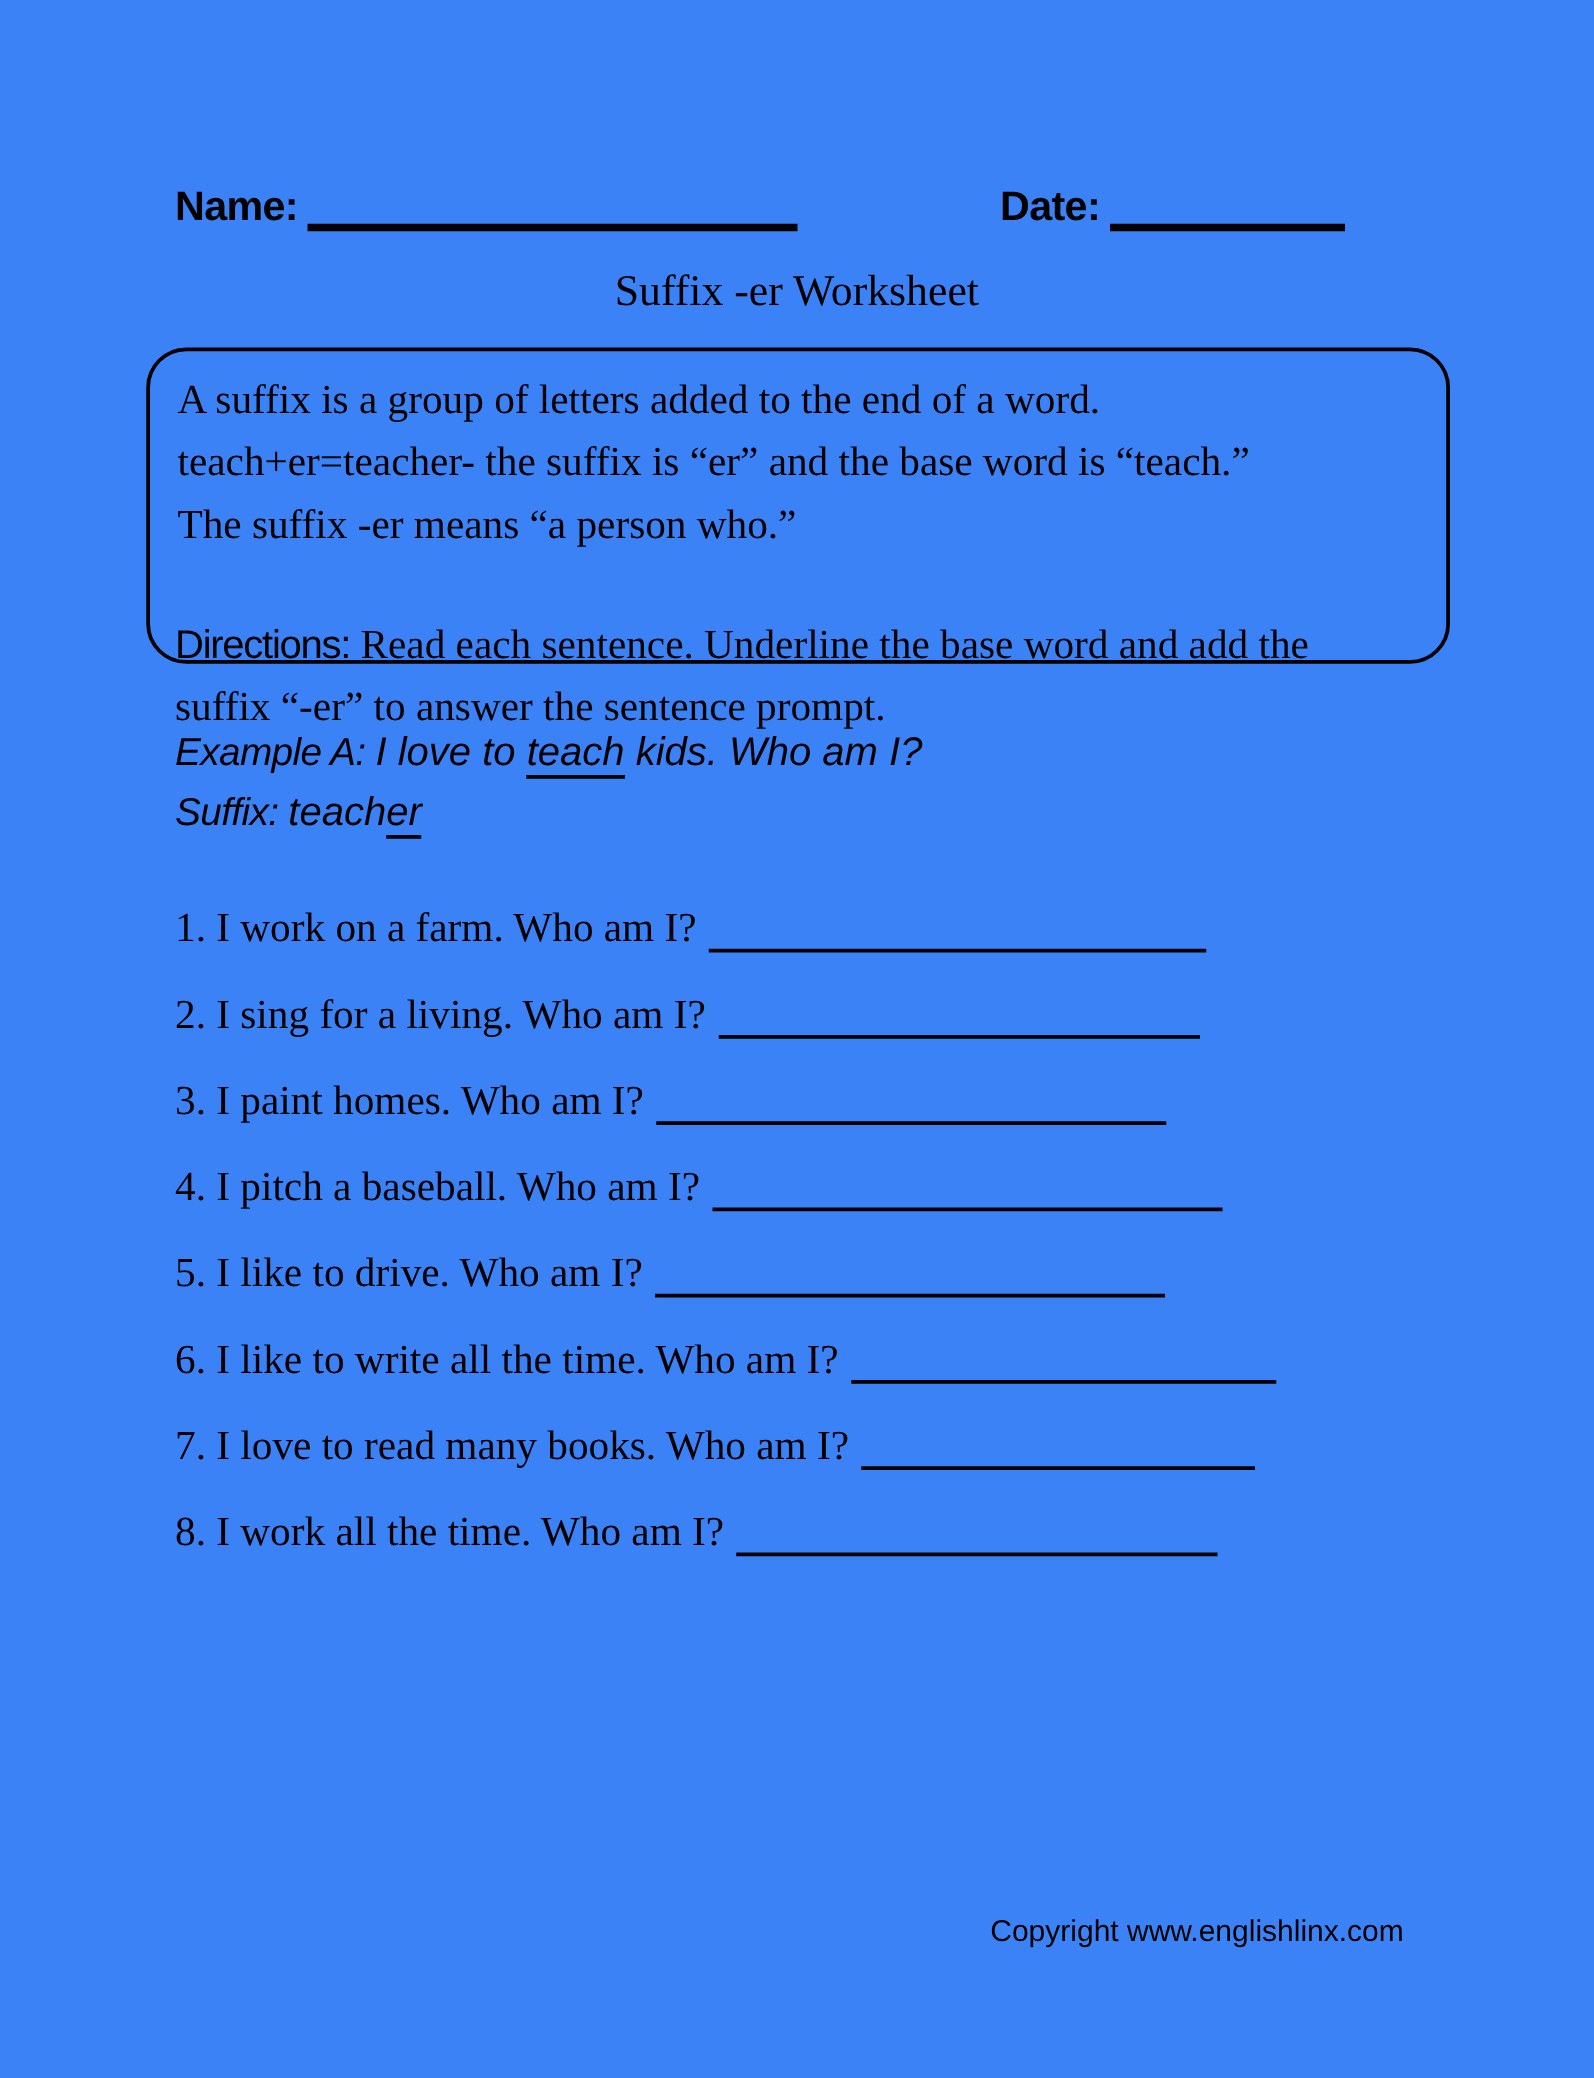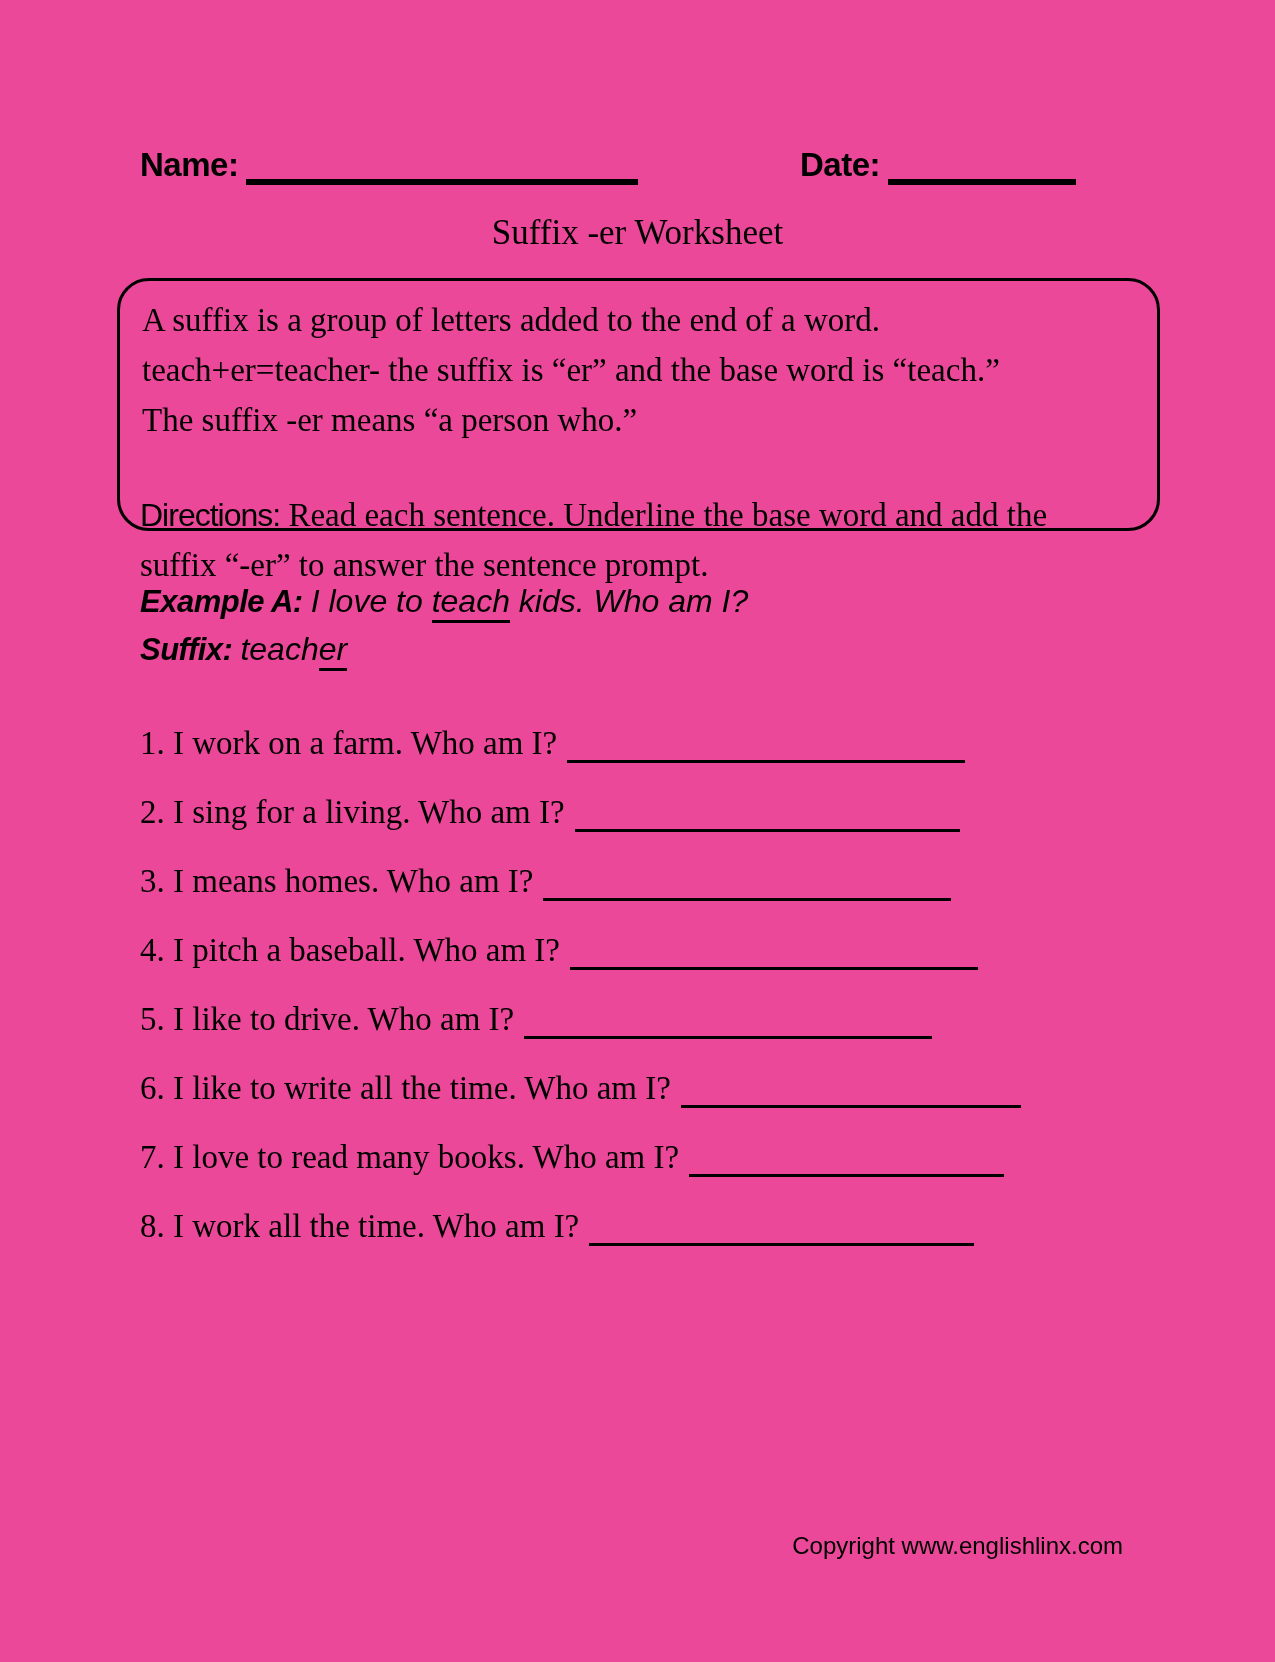--- a/index.html
+++ b/index.html
@@ -1,21 +1,21 @@
 <!DOCTYPE html>
 <html><head>
 <meta charset="utf-8">
 <style>
   * { margin: 0; padding: 0; box-sizing: border-box; }
   html, body { background: #ffffff; }
   .page {
     position: relative;
     width: 1275px;
     height: 1662px;
-    background: #ec4899;
+    background: #3b82f6;
     color: #000000;
     font-family: "Liberation Serif", serif;
     overflow: hidden;
   }
 
   
   .header-row { position: absolute; top: 146px; left: 0; width: 100%; height: 50px; }
   .name-group { position: absolute; left: 140px; top: 0; white-space: nowrap; }
   .date-group { position: absolute; left: 800px; top: 0; white-space: nowrap; }
   .hdr-label {
@@ -77,21 +77,21 @@
     letter-spacing: -1px;
   }
 
   
   .example-line { position: absolute; left: 140px; font-size: 32px; white-space: nowrap; }
   .example-a { top: 583px; }
   .answer-a  { top: 631px; }
   .ex-label {
     font-family: "Liberation Sans", sans-serif;
     font-style: italic;
-    font-weight: bold;
+    font-weight: normal;
     font-size: 31px;
     letter-spacing: -0.5px;
   }
   .ex-text { font-style: italic; font-family: Liberation Sans, sans-serif; }
   .uline { border-bottom: 3px solid #000; padding-bottom: 1px; }
 
   
   .questions { position: absolute; top: 722px; left: 140px; width: 1035px; }
   .question {
     font-size: 33px;
@@ -157,21 +157,21 @@
     <div class="question">
       <span>1.</span>
       <span>I work on a farm. Who am I?</span><span class="q-blank" style="width:398px"></span>
     </div>
     <div class="question">
       <span>2.</span>
       <span>I sing for a living. Who am I?</span><span class="q-blank" style="width:385px"></span>
     </div>
     <div class="question">
       <span>3.</span>
-      <span>I means homes. Who am I?</span><span class="q-blank" style="width:408px"></span>
+      <span>I paint homes. Who am I?</span><span class="q-blank" style="width:408px"></span>
     </div>
     <div class="question">
       <span>4.</span>
       <span>I pitch a baseball. Who am I?</span><span class="q-blank" style="width:408px"></span>
     </div>
     <div class="question">
       <span>5.</span>
       <span>I like to drive. Who am I?</span><span class="q-blank" style="width:408px"></span>
     </div>
     <div class="question">

